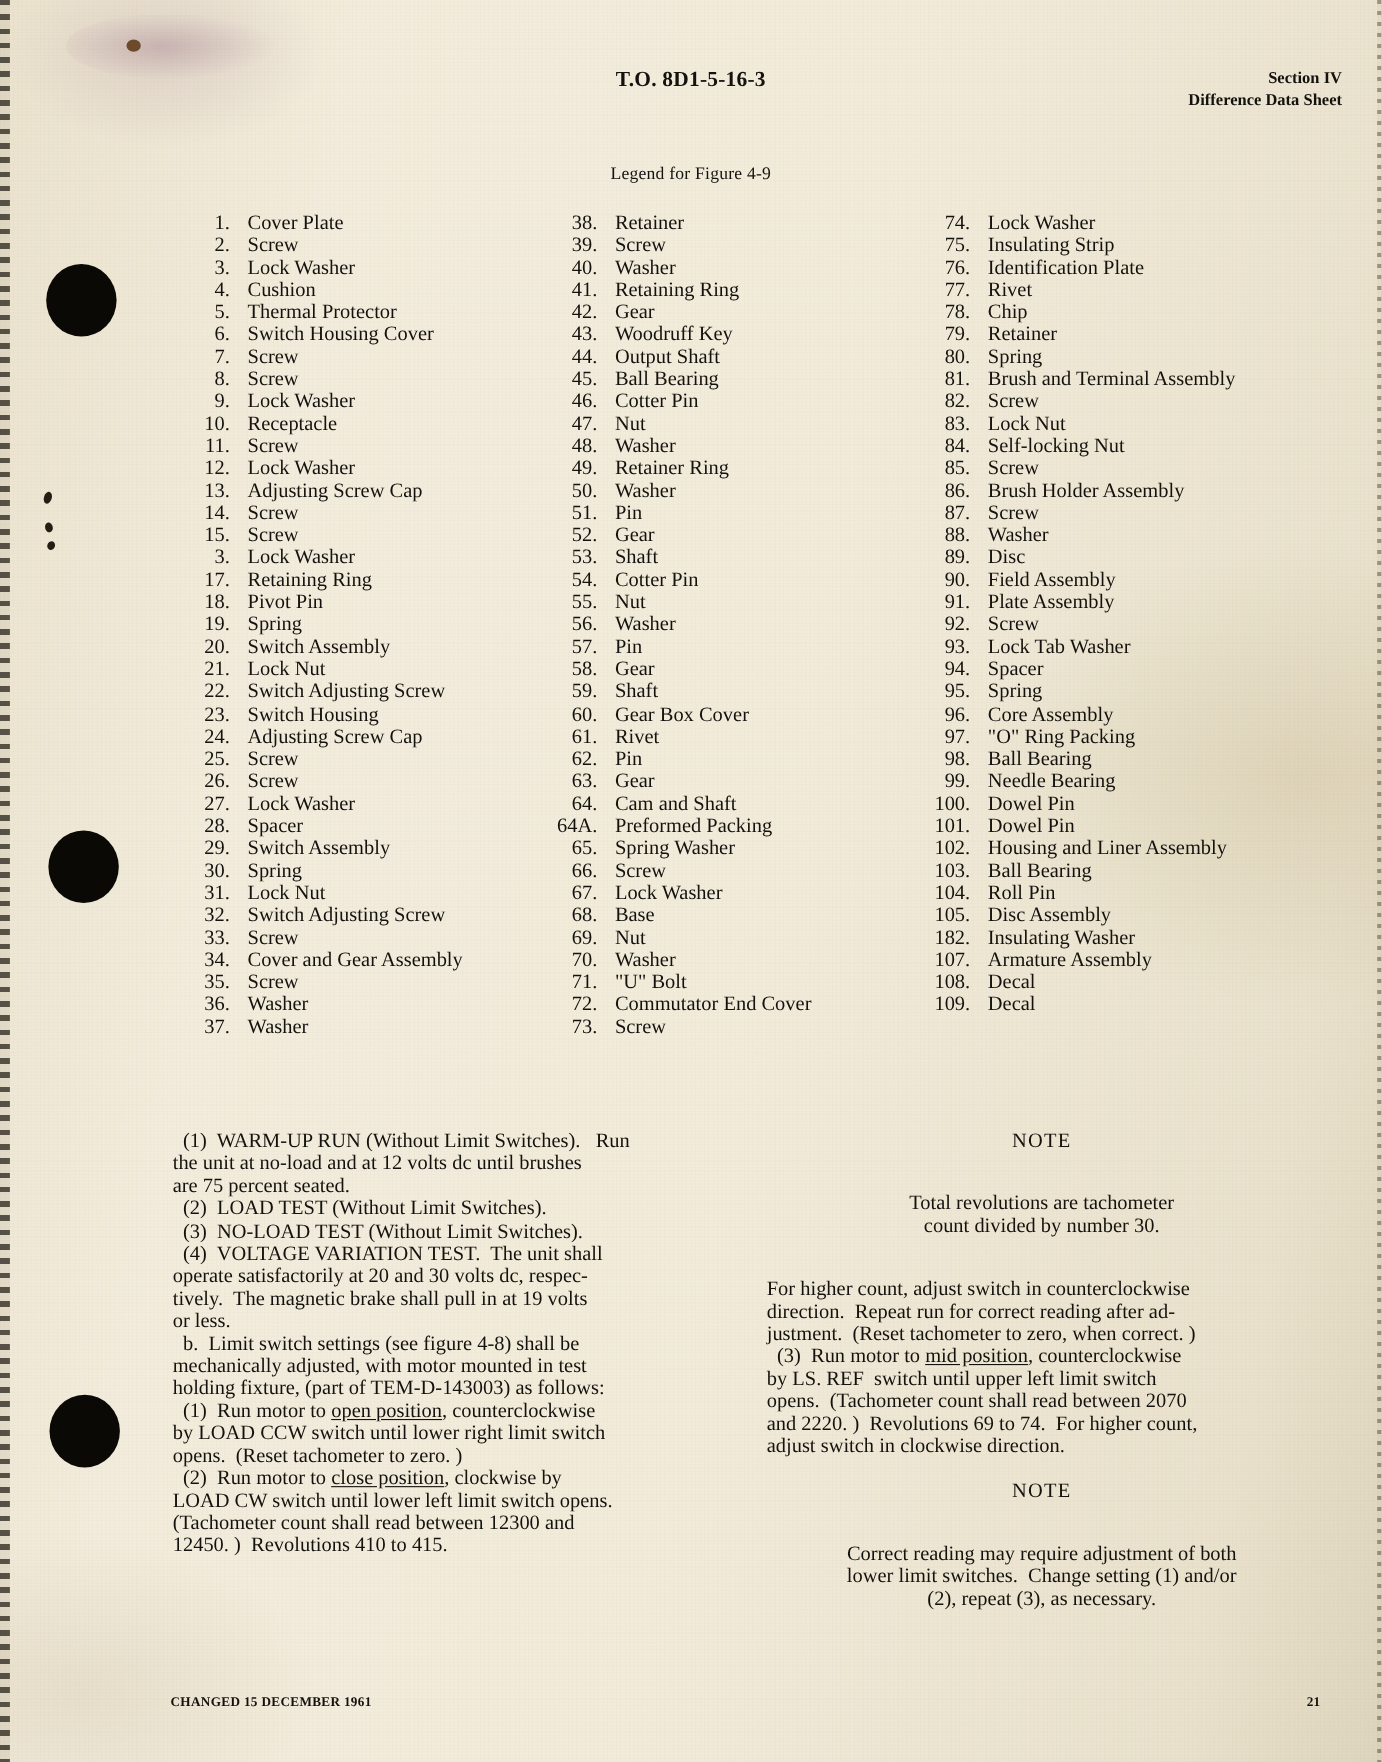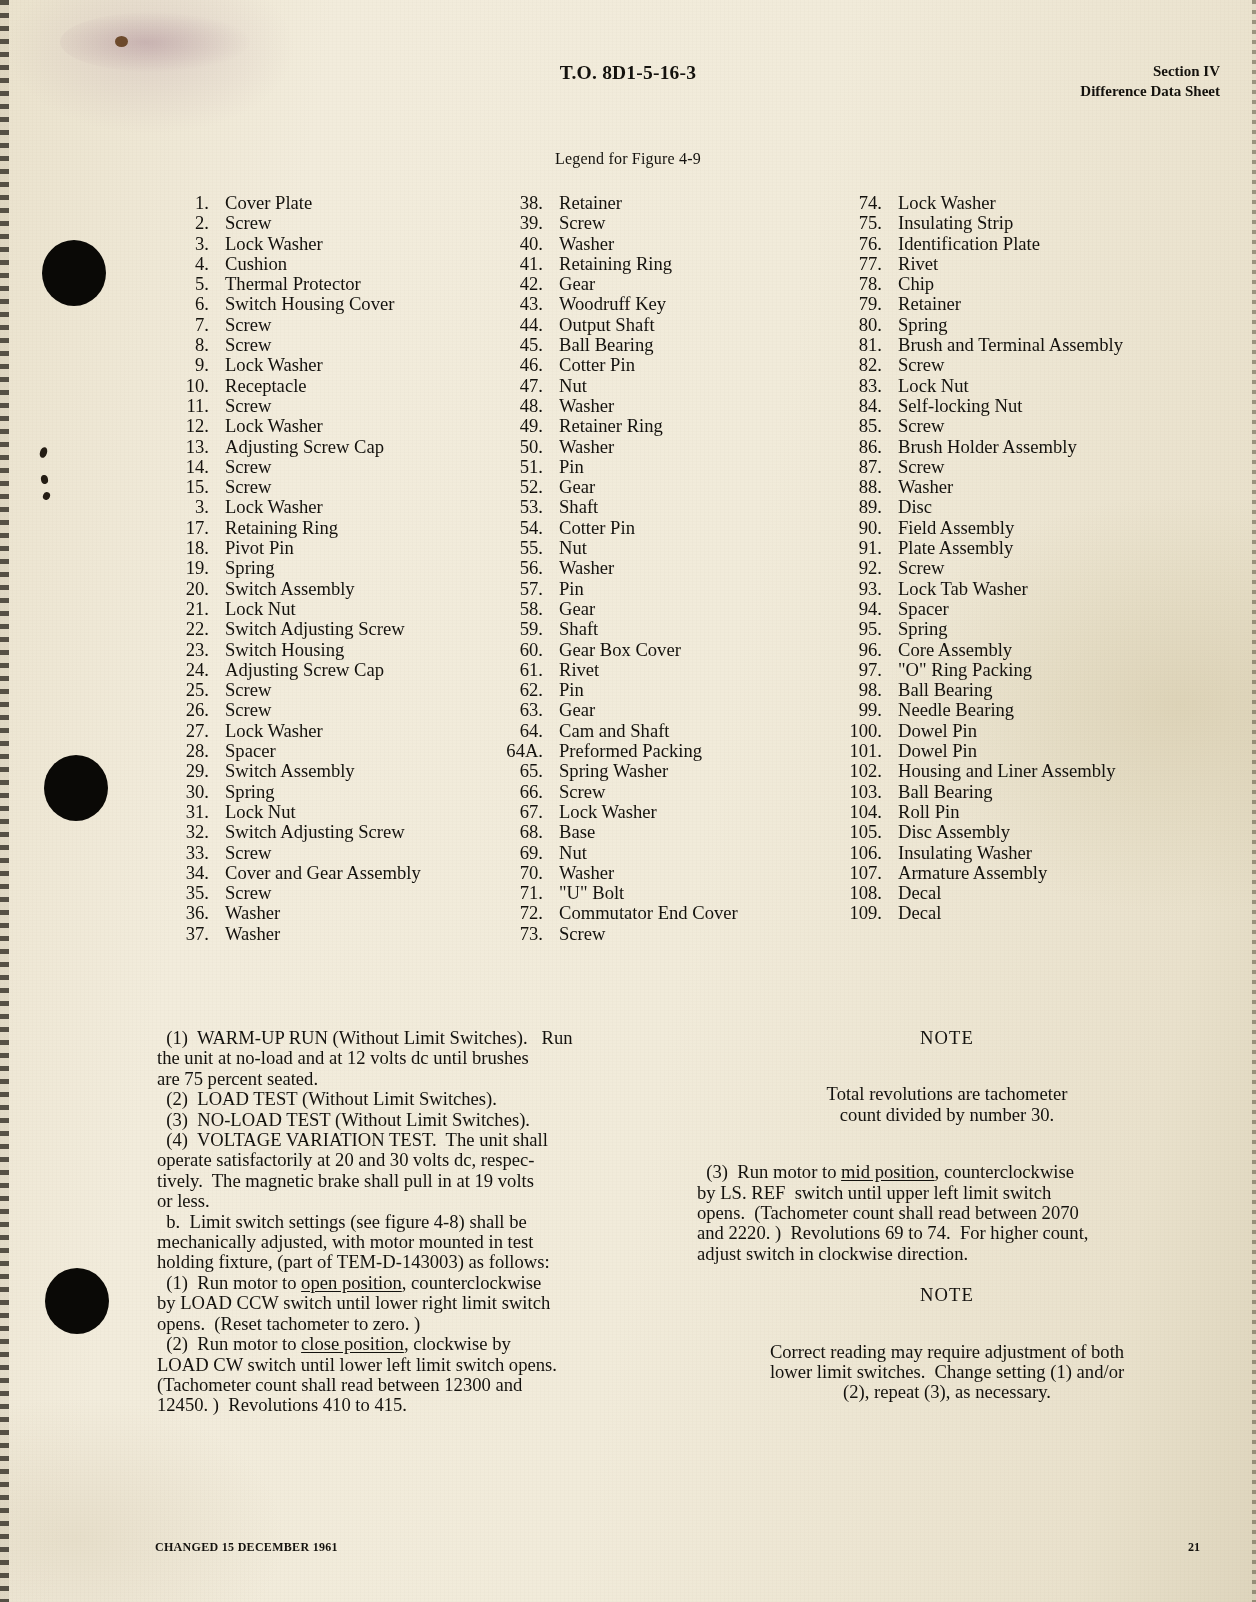--- a/index.html
+++ b/index.html
@@ -652,21 +652,21 @@
         </div>
         <div class="legend-item">
           <span class="legend-num">104.</span>
           <span class="legend-label">Roll Pin</span>
         </div>
         <div class="legend-item">
           <span class="legend-num">105.</span>
           <span class="legend-label">Disc Assembly</span>
         </div>
         <div class="legend-item">
-          <span class="legend-num">106.</span>
+          <span class="legend-num">182.</span>
           <span class="legend-label">Insulating Washer</span>
         </div>
         <div class="legend-item">
           <span class="legend-num">107.</span>
           <span class="legend-label">Armature Assembly</span>
         </div>
         <div class="legend-item">
           <span class="legend-num">108.</span>
           <span class="legend-label">Decal</span>
         </div>
@@ -700,20 +700,23 @@
 (Tachometer count shall read between 12300 and
 12450. )  Revolutions 410 to 415.</span></p>
     </div>
 
     <div class="body-col" id="body-col-right">
       <p class="note-head">NOTE</p>
       <div class="gap-sm"></div>
       <p class="note-body">Total revolutions are tachometer
 count divided by number 30.</p>
       <div class="gap-md"></div>
+      <p class="para">For higher count, adjust switch in counterclockwise
+direction.  Repeat run for correct reading after ad-
+justment.  (Reset tachometer to zero, when correct. )</p>
       <p class="para"><span>  (3)  Run motor to </span><span class="u">mid position</span><span>, counterclockwise
 by LS. REF  switch until upper left limit switch
 opens.  (Tachometer count shall read between 2070
 and 2220. )  Revolutions 69 to 74.  For higher count,
 adjust switch in clockwise direction.</span></p>
       <div class="gap-md"></div>
       <p class="note-head">NOTE</p>
       <div class="gap-sm"></div>
       <p class="note-body">Correct reading may require adjustment of both
 lower limit switches.  Change setting (1) and/or

